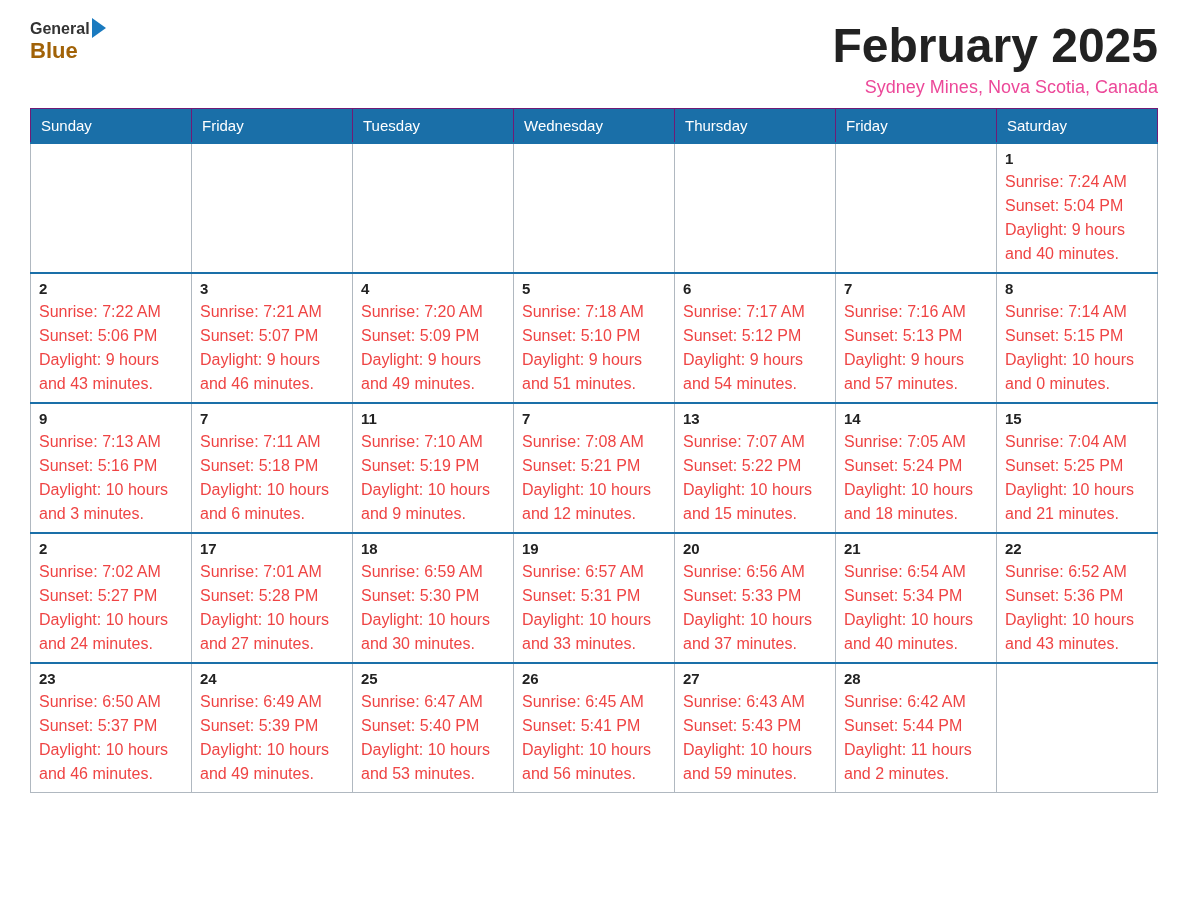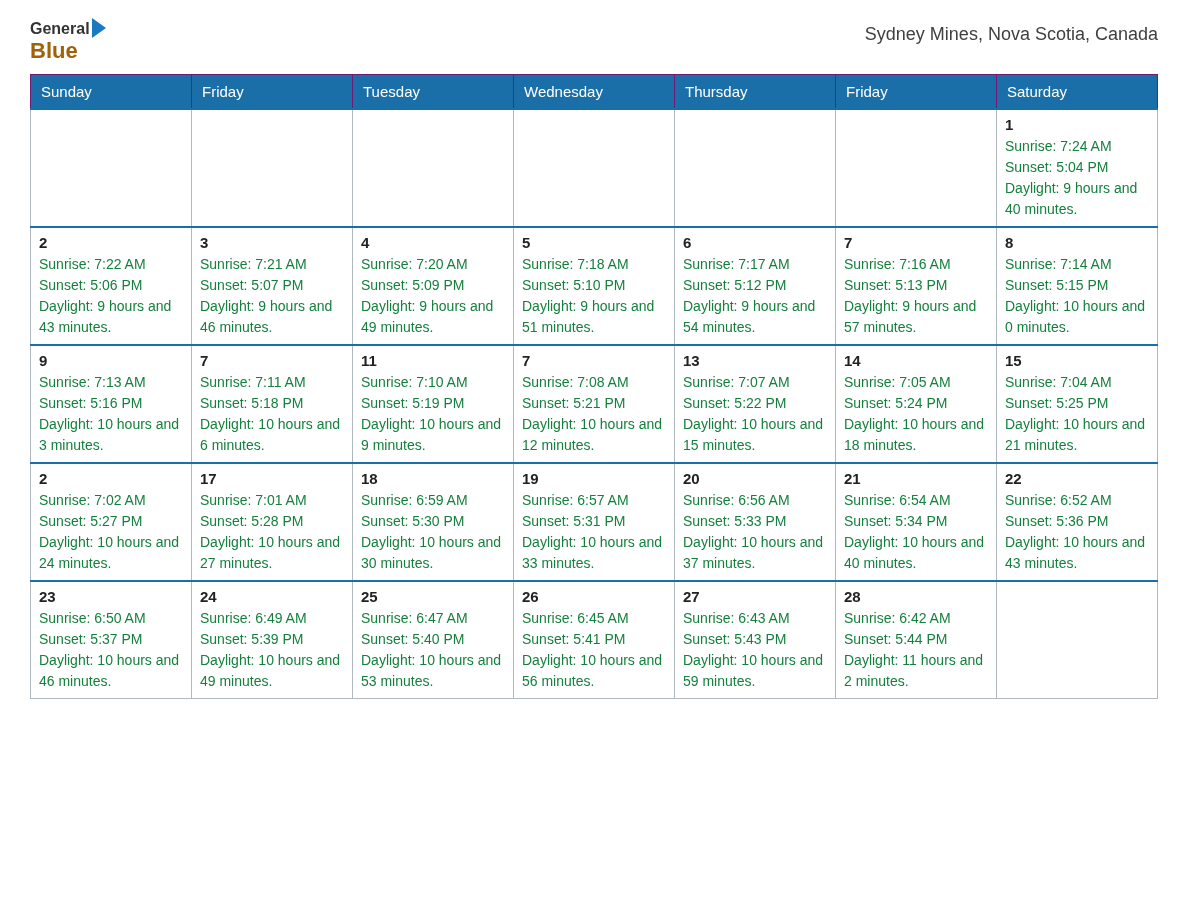--- a/index.html
+++ b/index.html
@@ -46,21 +46,21 @@
       text-align: right;
     }
     .month-title {
       font-size: 48px;
       font-weight: bold;
       color: #222;
       line-height: 1.1;
     }
     .location {
       font-size: 18px;
-      color: #404040;
+      color: #ec4899;
       margin-top: 4px;
     }
     .calendar {
       width: 100%;
       border-collapse: collapse;
       margin-top: 10px;
     }
     .calendar th {
       background-color: #1a6fa8;
       color: #fff;
@@ -87,40 +87,41 @@
       border-top: 2px solid #1a6fa8;
     }
     .day-number {
       font-size: 15px;
       font-weight: bold;
       color: #222;
       display: block;
       margin-bottom: 3px;
     }
     .day-info {
-      font-size: 14px;
-      color: #15803d;
+      font-size: 16px;
+      color: #ef4444;
       line-height: 1.5;
     }
     .empty-cell {
       background: #f5f5f5;
     }
   </style>
 </head>
 <body>
 
 <div class="header">
   <div class="logo-wrapper">
     <div class="logo-top">
       <span class="logo-text-general">General</span>
       <div class="logo-arrow"></div>
     </div>
     <span class="logo-text-blue">Blue</span>
   </div>
   <div class="title-section">
+    <div class="month-title">February 2025</div>
     <div class="location">Sydney Mines, Nova Scotia, Canada</div>
   </div>
 </div>
 
 <table class="calendar">
   <thead>
     <tr>
     <th>Sunday</th>
         <th>Friday</th>
         <th>Tuesday</th>

